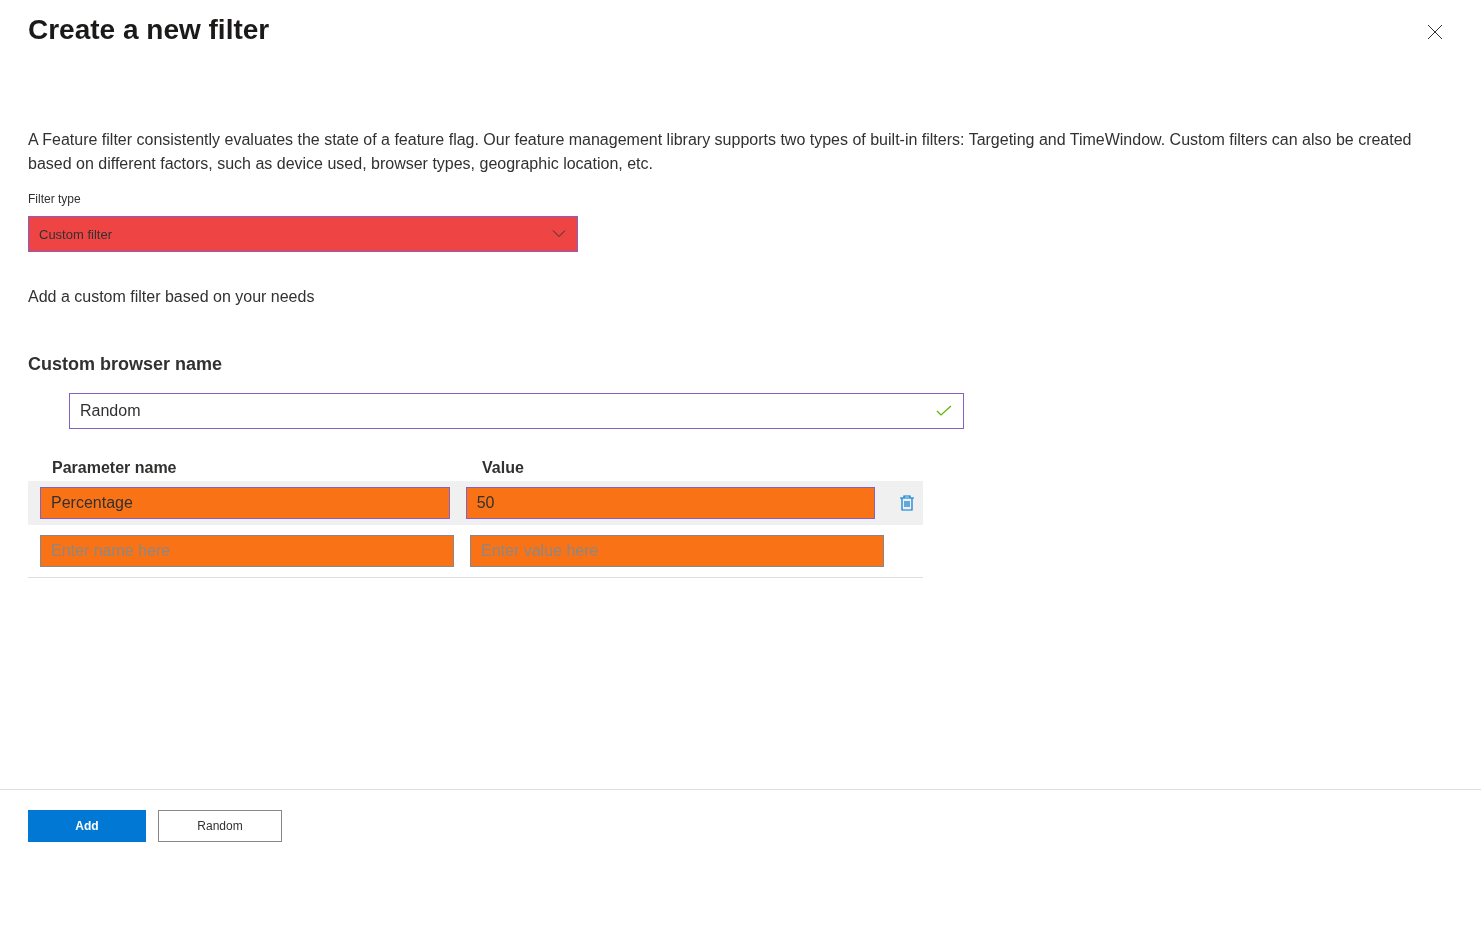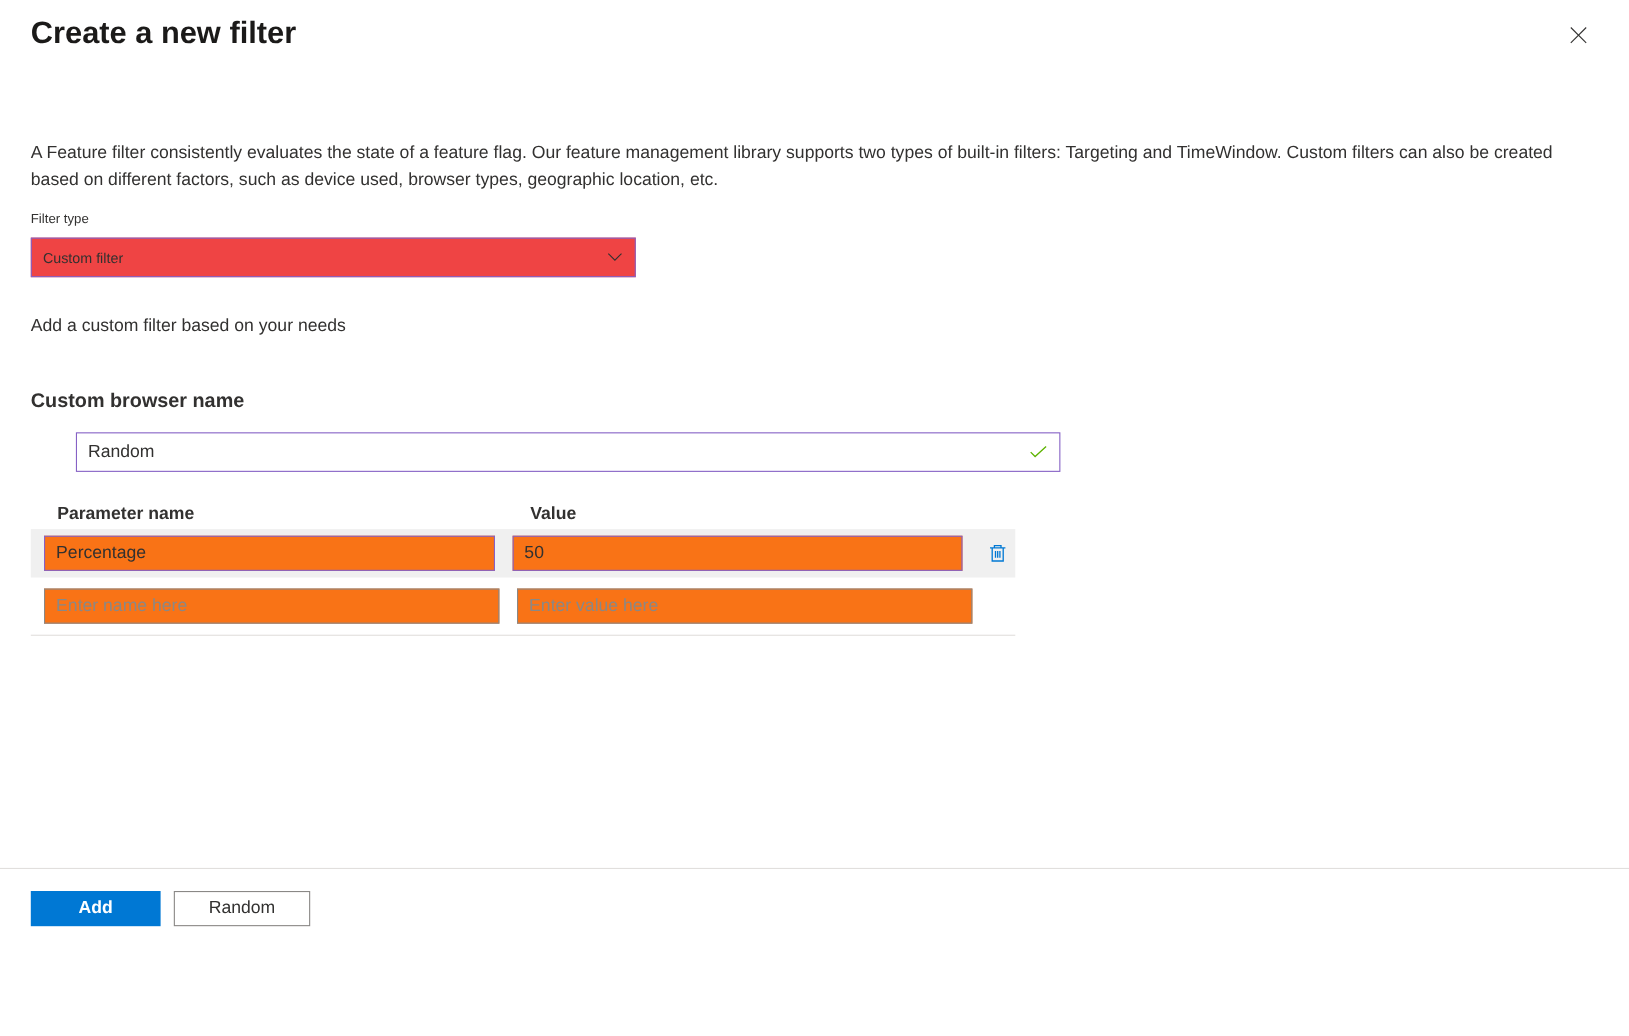--- a/index.html
+++ b/index.html
@@ -162,21 +162,21 @@
       left: 0;
       right: 0;
       border-top: 1px solid #e1dfdd;
       padding: 20px 28px;
       display: flex;
       gap: 12px;
     }
     .btn {
       height: 32px;
       padding: 0 20px;
-      font-size: 16px;
+      font-size: 12px;
       font-family: inherit;
       border: none;
       cursor: pointer;
       min-width: 118px;
     }
     .btn-primary {
       background: #0078d4;
       color: #fff;
       font-weight: 600;
     }

